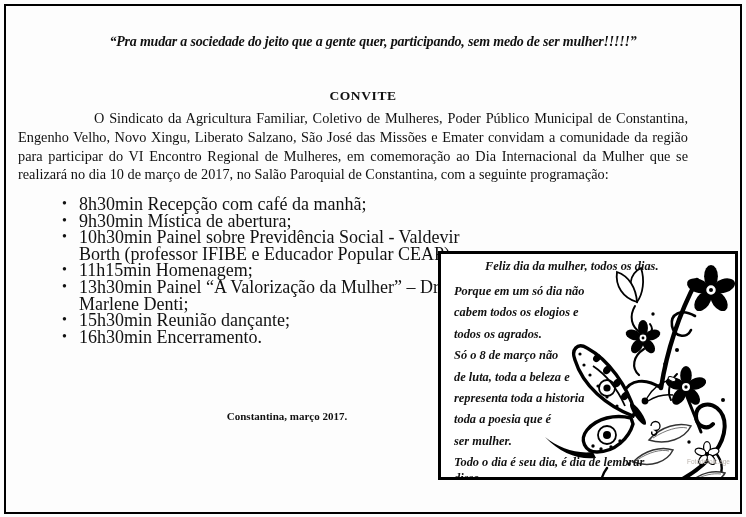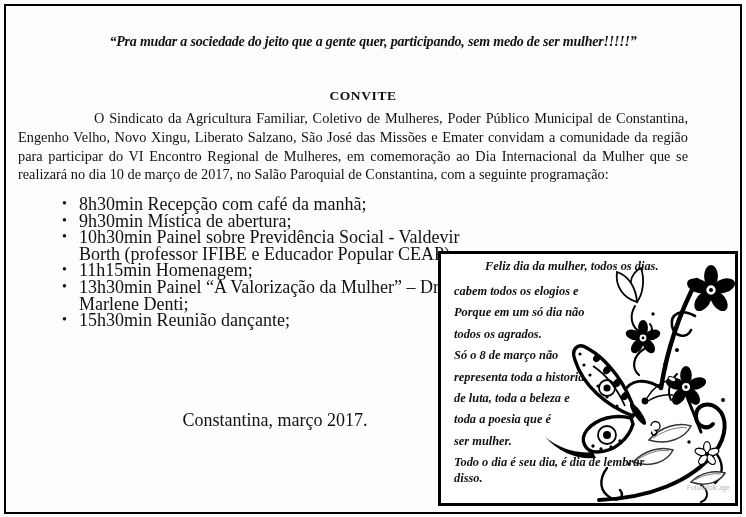--- a/index.html
+++ b/index.html
@@ -41,26 +41,26 @@
   }
   .schedule li{
     position:relative;padding-left:19px;
   }
   .schedule li::before{
     content:"\2022";
     position:absolute;left:2px;top:0;
     font-size:14px;
   }
   .date-line{
-    position:absolute;top:410px;left:16px;width:518px;
-    text-align:center;font-weight:normal;font-size:18px;
+    position:absolute;top:410px;left:28px;width:518px;
+    text-align:center;font-weight:bold;font-size:11px;
   }
   .card{
     position:absolute;left:438px;top:251px;
-    width:300px;height:255px;
+    width:300px;height:229px;
     border:3px solid #000;
     box-sizing:border-box;
     background:#fff;
     overflow:hidden;
   }
   .card-art{
     position:absolute;right:-4px;top:0;width:232px;height:249px;
     z-index:0;
   }
   .card-title{
@@ -96,20 +96,21 @@
 
   <div class="intro">O Sindicato da Agricultura Familiar, Coletivo de Mulheres, Poder Público Municipal de Constantina, Engenho Velho, Novo Xingu, Liberato Salzano, São José das Missões e Emater convidam a comunidade da região para participar do VI Encontro Regional de Mulheres, em comemoração ao Dia Internacional da Mulher que se realizará no dia 10 de março de 2017, no Salão Paroquial de Constantina, com a seguinte programação:</div>
 
   <ul class="schedule">
     <li>8h30min Recepção com café da manhã;</li>
     <li>9h30min Mística de abertura;</li>
     <li>10h30min Painel sobre Previdência Social - Valdevir Borth (professor IFIBE e Educador Popular CEAP)</li>
     <li>11h15min Homenagem;</li>
     <li>13h30min Painel “A Valorização da Mulher” – Dra. Marlene Denti;</li>
     <li>15h30min Reunião dançante;</li>
+    <li>16h30min Encerramento.</li>
   </ul>
 
   <div class="date-line">Constantina, março 2017.</div>
 
   <div class="card">
 
     <svg class="card-art" viewBox="68 0 232 249" xmlns="http://www.w3.org/2000/svg" aria-hidden="true">
       <g fill="none" stroke="#000" stroke-linecap="round">
 
         <path d="M222 134 C228 96 240 60 258 26" stroke-width="4.5"></path>
@@ -232,26 +233,26 @@
         <circle cx="284" cy="146" r="2"></circle>
           <circle cx="250" cy="188" r="1.7"></circle>
         <circle cx="190" cy="210" r="1.7"></circle>
           <circle cx="214" cy="60" r="1.7"></circle>
       </g>
     </svg>
 
     <div class="card-title">Feliz dia da mulher, todos os dias.</div>
 
     <div class="poem">
+      <div class="poem-line">Porque em um só dia não</div>
       <div class="poem-line">cabem todos os elogios e</div>
-      <div class="poem-line">Porque em um só dia não</div>
       <div class="poem-line">todos os agrados.</div>
       <div class="poem-line">Só o 8 de março não</div>
+      <div class="poem-line">de luta, toda a beleza e</div>
       <div class="poem-line">representa toda a historia</div>
-      <div class="poem-line">de luta, toda a beleza e</div>
       <div class="poem-line">toda a poesia que é</div>
       <div class="poem-line">ser mulher.</div>
       <div class="poem-line tight">Todo o dia é seu dia, é dia de lembrar</div>
       <div class="poem-line tight">disso.</div>
     </div>
 
     <div class="watermark">Fotodefolk.age</div>
   </div>
 </div>
 

